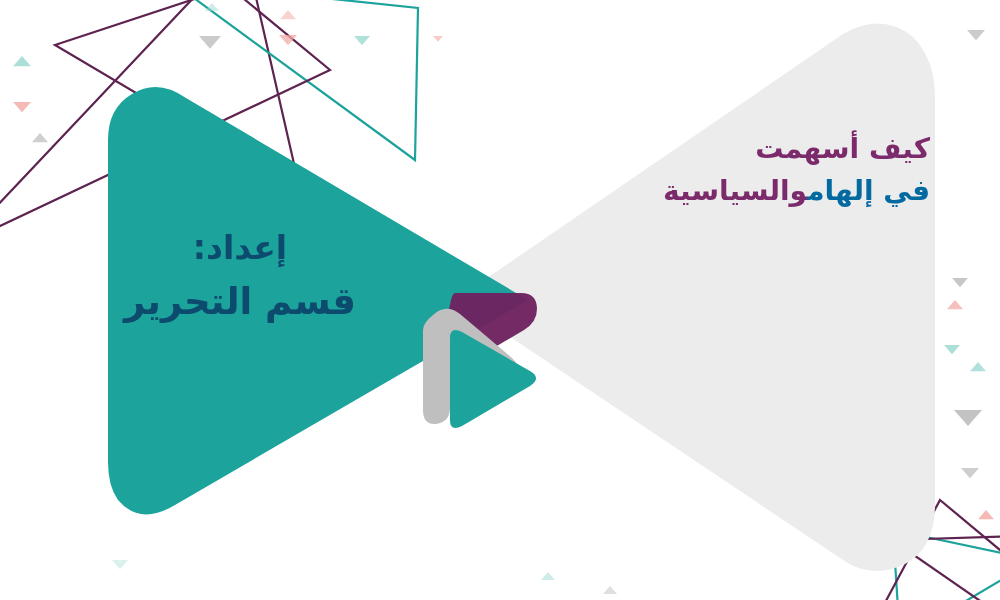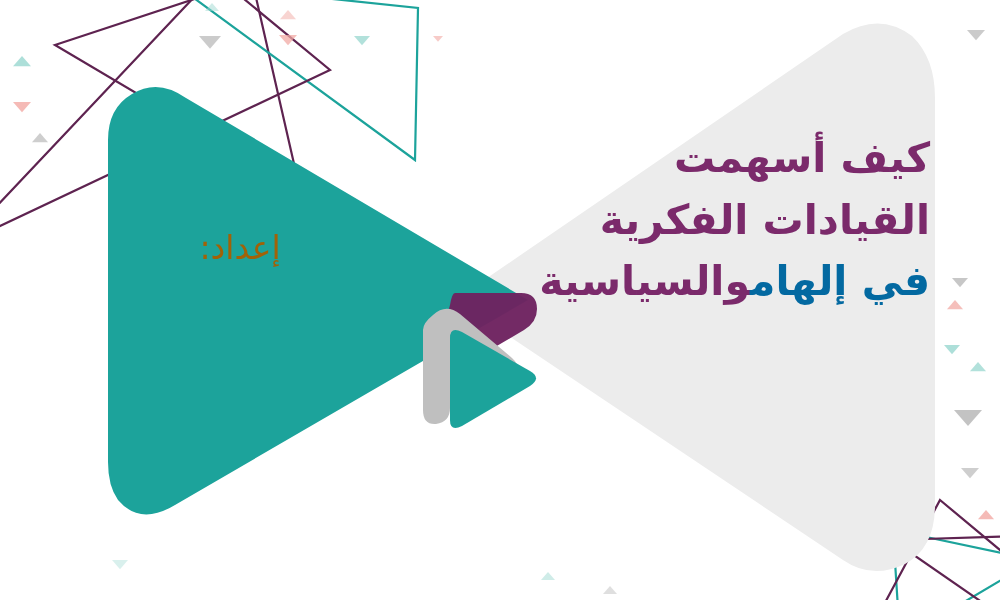--- a/index.html
+++ b/index.html
@@ -21,41 +21,41 @@
   #question-text{
     position:absolute;
     left:540px; top:128px;
     width:390px;
     text-align:right;
     direction:rtl;
     z-index:40;
   }
   .qline{
     display:block;
-    font-size:41px;
+    font-size:28px;
     font-weight:bold;
     line-height:1.5;
     white-space:nowrap;
     letter-spacing:0px;
   }
   .c-purple{color:#7B2A6B;}
   .c-teal{color:#0369a1;}
 
   #credit-text{
     position:absolute;
     left:120px; top:222px;
     width:240px;
     text-align:center;
     direction:rtl;
     z-index:40;
   }
   .credit-line{
     display:block;
-    color:#a16207;
-    font-weight:normal;
+    color:#0c4a6e;
+    font-weight:bold;
     line-height:1.55;
     white-space:nowrap;
   }
   #credit-label{font-size:33px;}
   #credit-value{font-size:37px;}
 </style>
 </head>
 <body>
 
 <div id="poster">
@@ -146,21 +146,21 @@
              Q 450 326 462 332
              L 530 371
              Q 542 378 530 386
              L 462 426
              Q 450 432 450 420
              Z" fill="#1CA39B"></path>
   </svg>
 
   <div id="credit-text">
     <span class="credit-line" id="credit-label">إعداد:</span>
+    <span class="credit-line" id="credit-value">قسم التحرير</span>
   </div>
 
   <div id="question-text">
     <span class="qline c-purple">كيف أسهمت</span>
-    <span class="qline c-purple">القيادات الفكرية</span>
     <span class="qline"><span class="c-teal"> في إلهام</span><span class="c-purple">والسياسية</span></span>
   </div>
 
 </div>
 
 </body></html>

